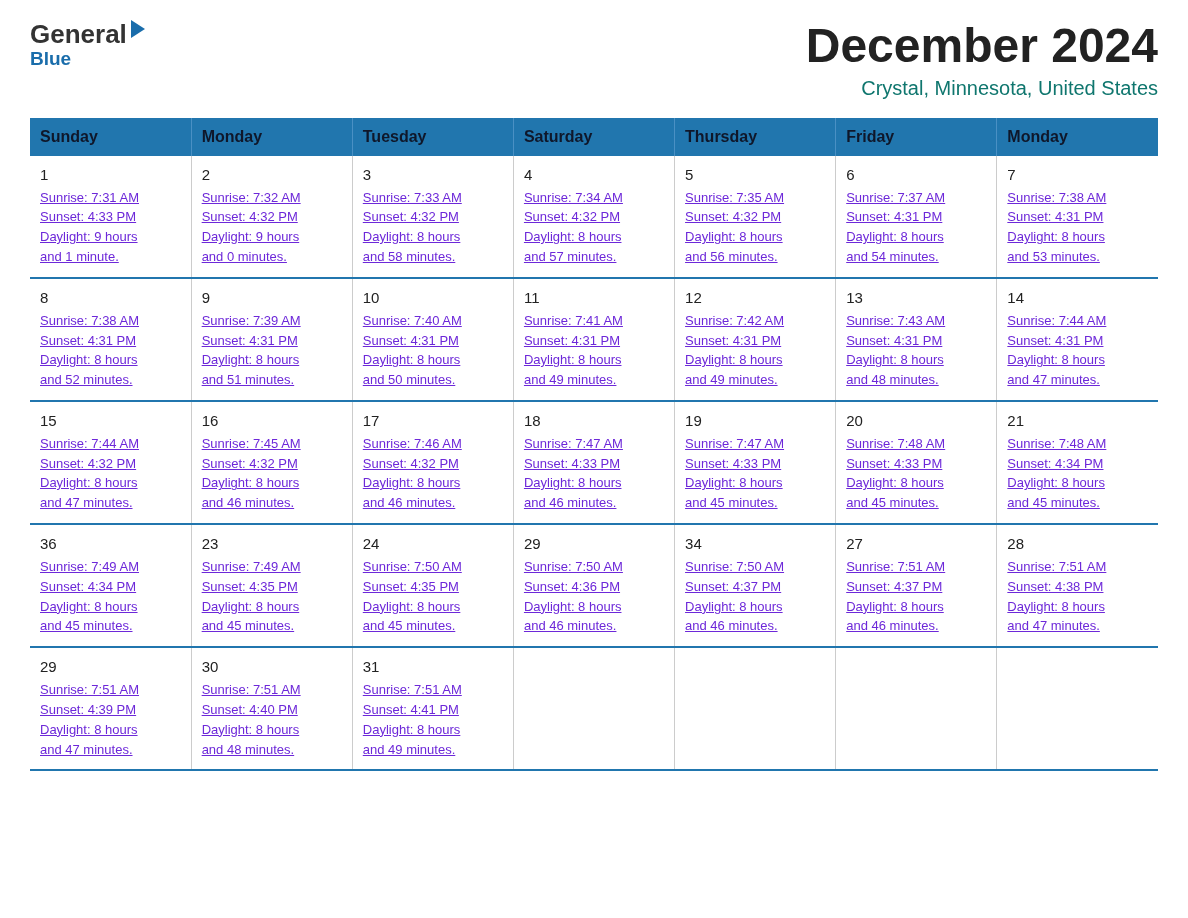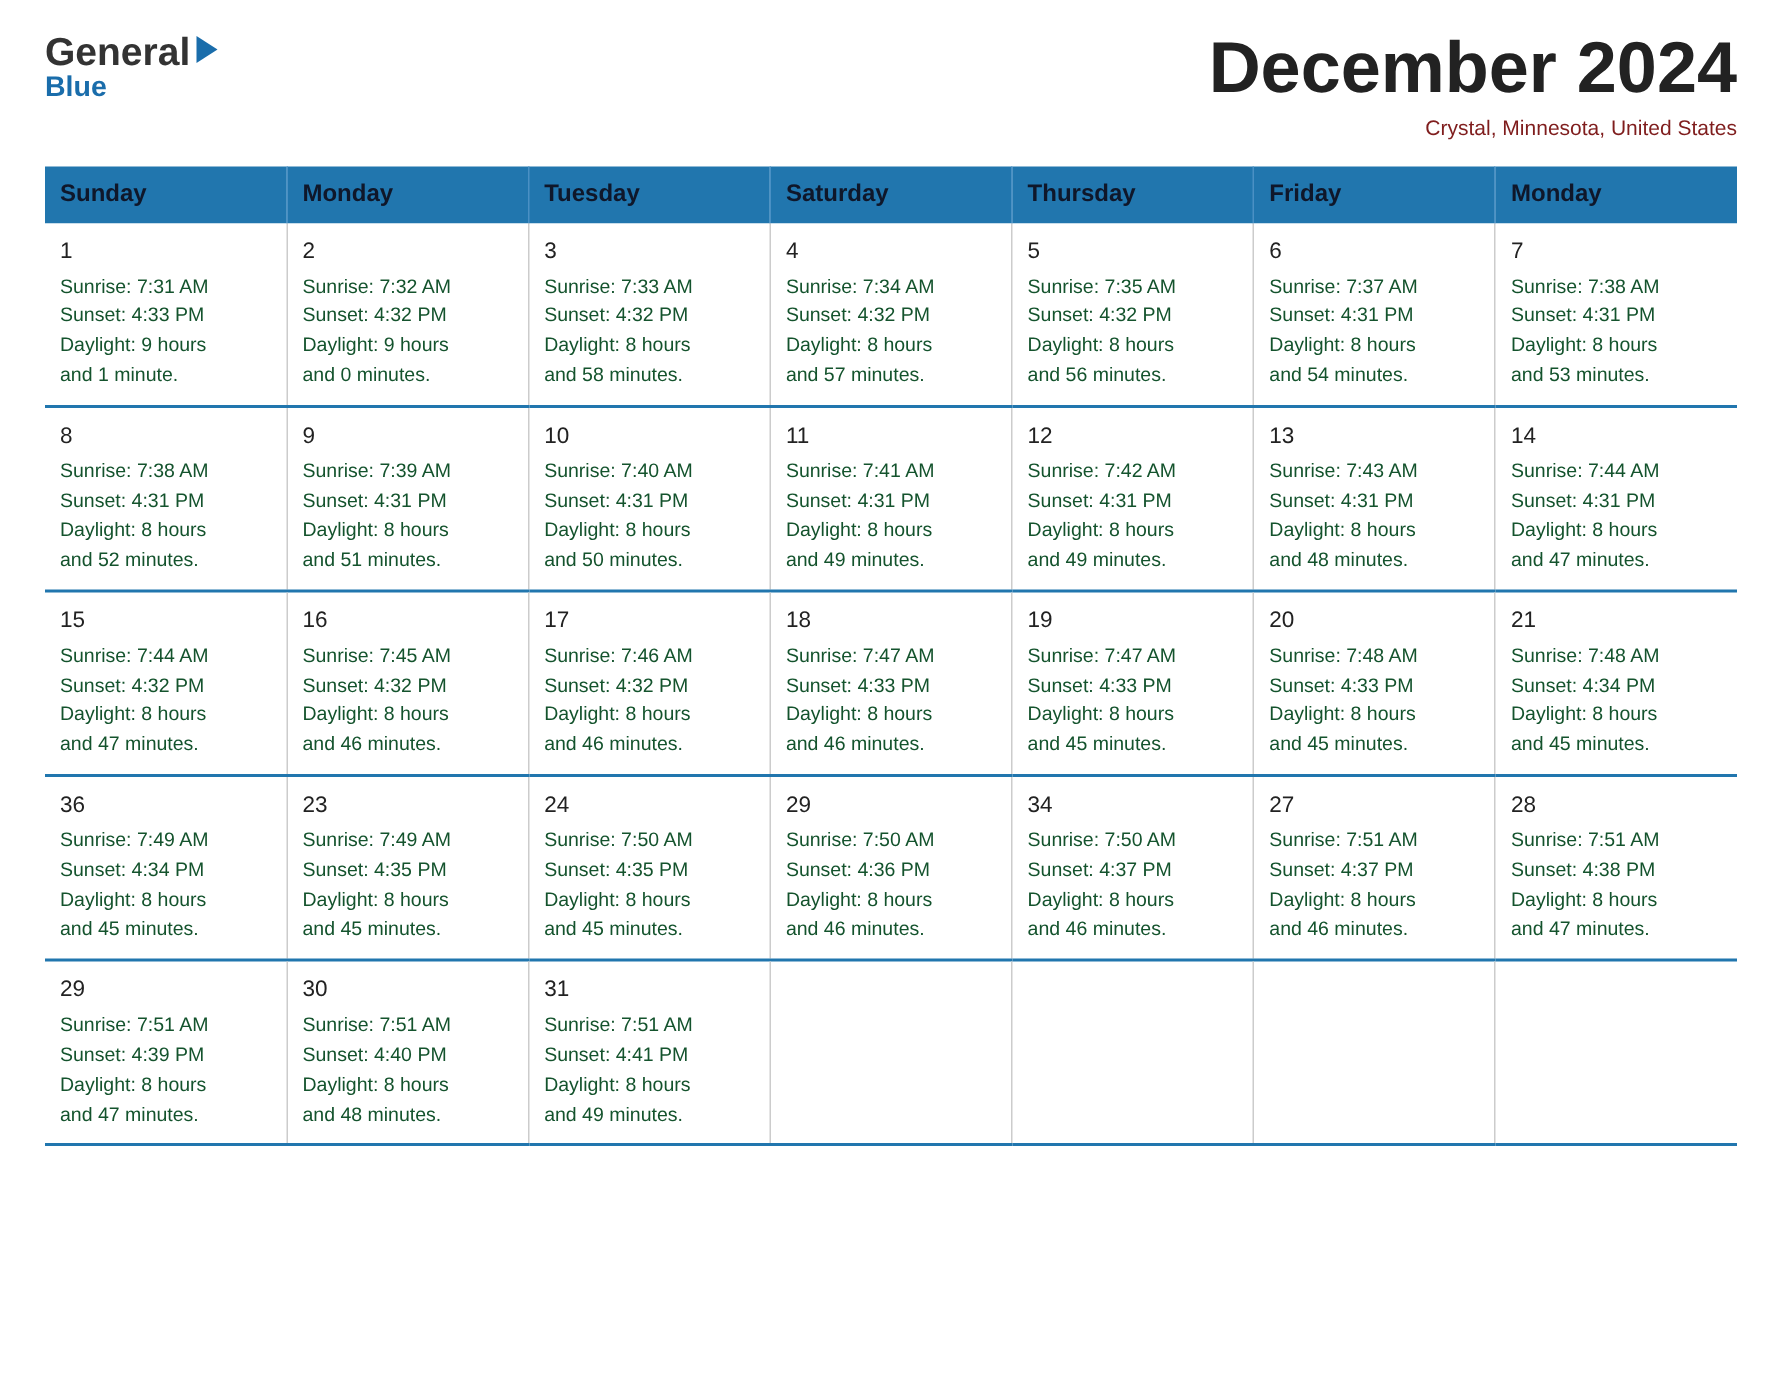--- a/index.html
+++ b/index.html
@@ -50,22 +50,22 @@
     .title-block {
       text-align: right;
     }
     .page-title {
       font-size: 48px;
       font-weight: bold;
       color: #222;
       line-height: 1.1;
     }
     .subtitle {
-      font-size: 14px;
-      color: #7f1d1d;
+      font-size: 20px;
+      color: #0f766e;
       margin-top: 4px;
     }
     table {
       width: 100%;
       border-collapse: collapse;
       table-layout: fixed;
     }
     thead tr th {
       background: #2176ae;
       color: #0f172a;
@@ -93,33 +93,34 @@
     }
     .day-num {
       font-size: 15px;
       font-weight: normal;
       color: #222;
       display: block;
       margin-bottom: 2px;
     }
     .day-info {
       font-size: 13px;
-      color: #14532d;
+      color: #6d28d9;
       line-height: 1.45;
+      text-decoration: underline;
     }
     .empty-cell {
       background: #fff;
     }
   </style>
 </head>
 <body>
 
 <div class="header">
   <div class="logo">
-    <div style="display:flex;align-items:center;">
+    <div style="display:flex;align-items:flex-start;">
       <span class="logo-text-general">General</span>
       <span class="logo-arrow"></span>
     </div>
     <div class="logo-text-blue">Blue</div>
   </div>
   <div class="title-block">
     <div class="page-title">December 2024</div>
     <div class="subtitle">Crystal, Minnesota, United States</div>
   </div>
 </div>

